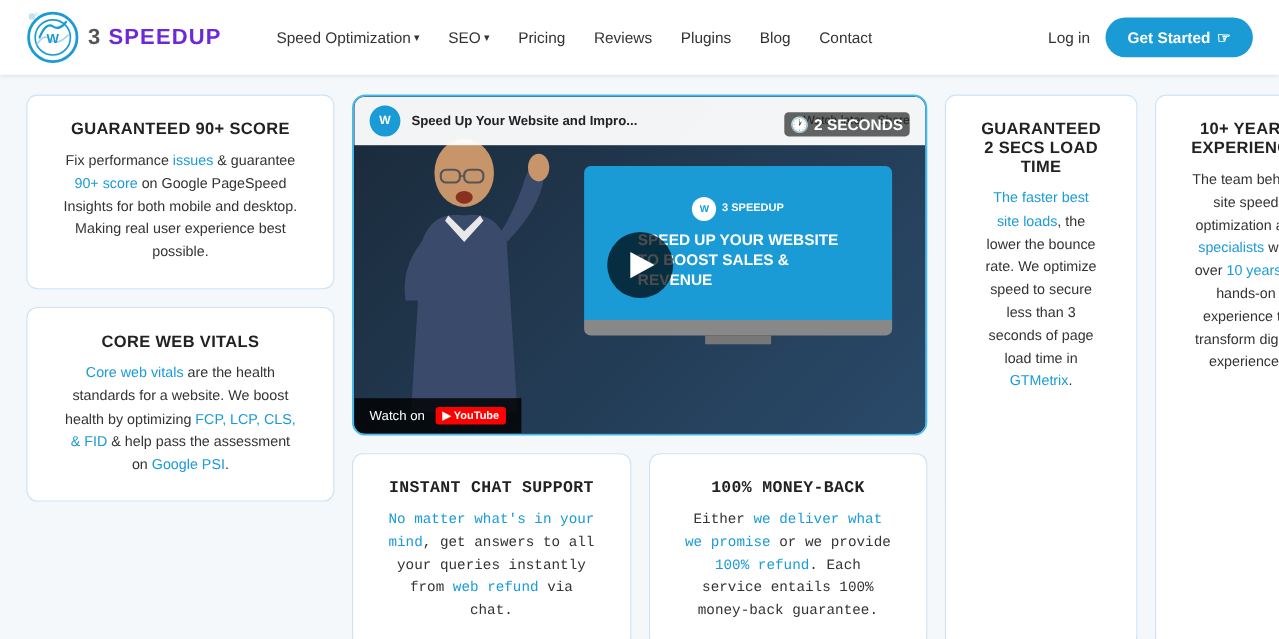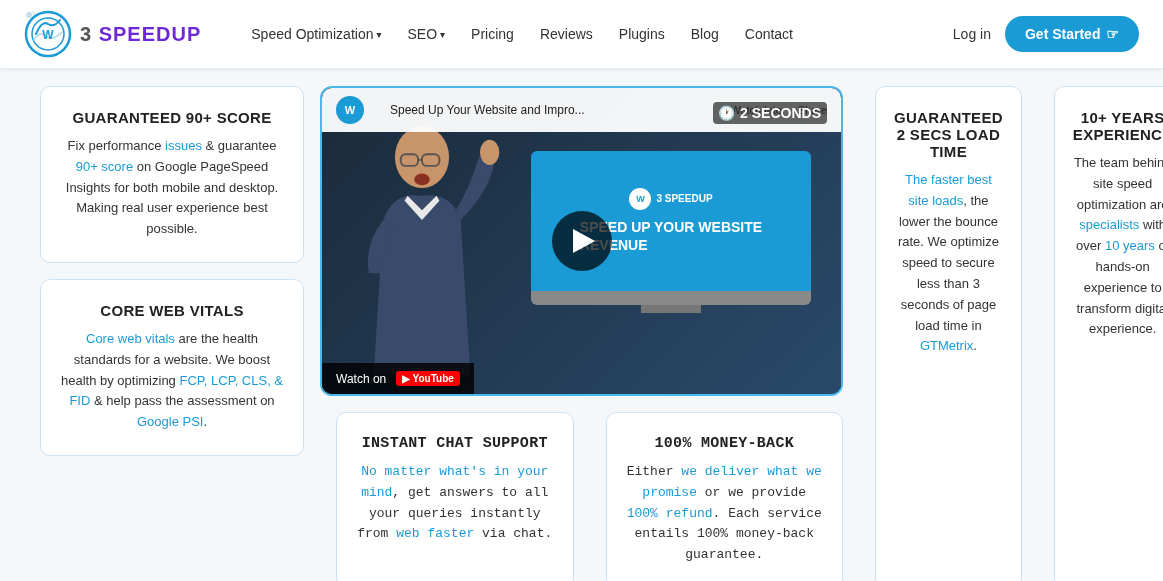--- a/index.html
+++ b/index.html
@@ -101,23 +101,22 @@
       display: flex;
       flex-direction: row;
       gap: 16px;
     }
 
     
     .card {
       background: #fff;
       border-radius: 10px;
       border: 1.5px solid #cce3f5;
-      padding: 22px 18px;
+      padding: 22px 32px;
       text-align: center;
-      margin-left: 16px;
     }
     .card-title {
       font-size: 15px;
       font-weight: 900;
       color: #222;
       margin-bottom: 10px;
       text-transform: uppercase;
       letter-spacing: 0.3px;
     }
     .card-body {
@@ -226,24 +225,23 @@
       border-radius: 50%;
       display: flex;
       align-items: center;
       justify-content: center;
       color: #fff;
       font-size: 11px;
       font-weight: 700;
     }
     .video-title-text {
       font-size: 12px;
-      font-weight: 400;
+      font-weight: 700;
       color: #222;
       flex: 1;
-      margin-left: 16px;
     }
     .video-controls-top {
       display: flex;
       gap: 12px;
     }
     .video-ctrl-btn {
       font-size: 11px;
       color: #555;
       cursor: pointer;
       background: none;
@@ -392,20 +390,21 @@
         <div class="laptop-area">
           <div class="laptop-screen">
             <div style="display:flex;align-items:center;gap:5px;margin-bottom:4px;">
               <div style="width:22px;height:22px;background:#fff;border-radius:50%;display:flex;align-items:center;justify-content:center;">
                 <span style="color:#1a9bd6;font-size:9px;font-weight:900;">W</span>
               </div>
               <span style="color:#fff;font-size:10px;font-weight:700;">3 SPEEDUP</span>
             </div>
             <div style="font-size:14px;font-weight:900;color:#fff;text-align:left;line-height:1.3;">
               <div>SPEED UP YOUR WEBSITE</div>
+              <div>TO BOOST SALES &amp;</div>
               <div>REVENUE</div>
             </div>
           </div>
           <div class="laptop-base"></div>
           <div class="laptop-stand"></div>
         </div>
 
         <div class="play-btn-overlay"></div>
 
         <div class="video-title-bar">
@@ -428,21 +427,21 @@
             <span class="yt-icon">▶ YouTube</span>
           </div>
         </div>
       </div>
     </div>
 
     <div class="bottom-center-row">
       <div class="card">
         <div class="card-title">INSTANT CHAT SUPPORT</div>
         <div class="card-body">
-          <span class="blue-text">No matter what's in your mind</span>, get answers to all your queries instantly from <span class="blue-text">web faster</span> via chat.
+          <span class="blue-text">No matter what's in your mind</span>, get answers to all your queries instantly from <span class="blue-text">web refund</span> via chat.
         </div>
       </div>
       <div class="card">
         <div class="card-title">100% MONEY-BACK</div>
         <div class="card-body">
           Either <span class="blue-text">we deliver what we promise</span> or we provide <span class="blue-text">100% refund</span>. Each service entails 100% money-back guarantee.
         </div>
       </div>
     </div>
   </div>

